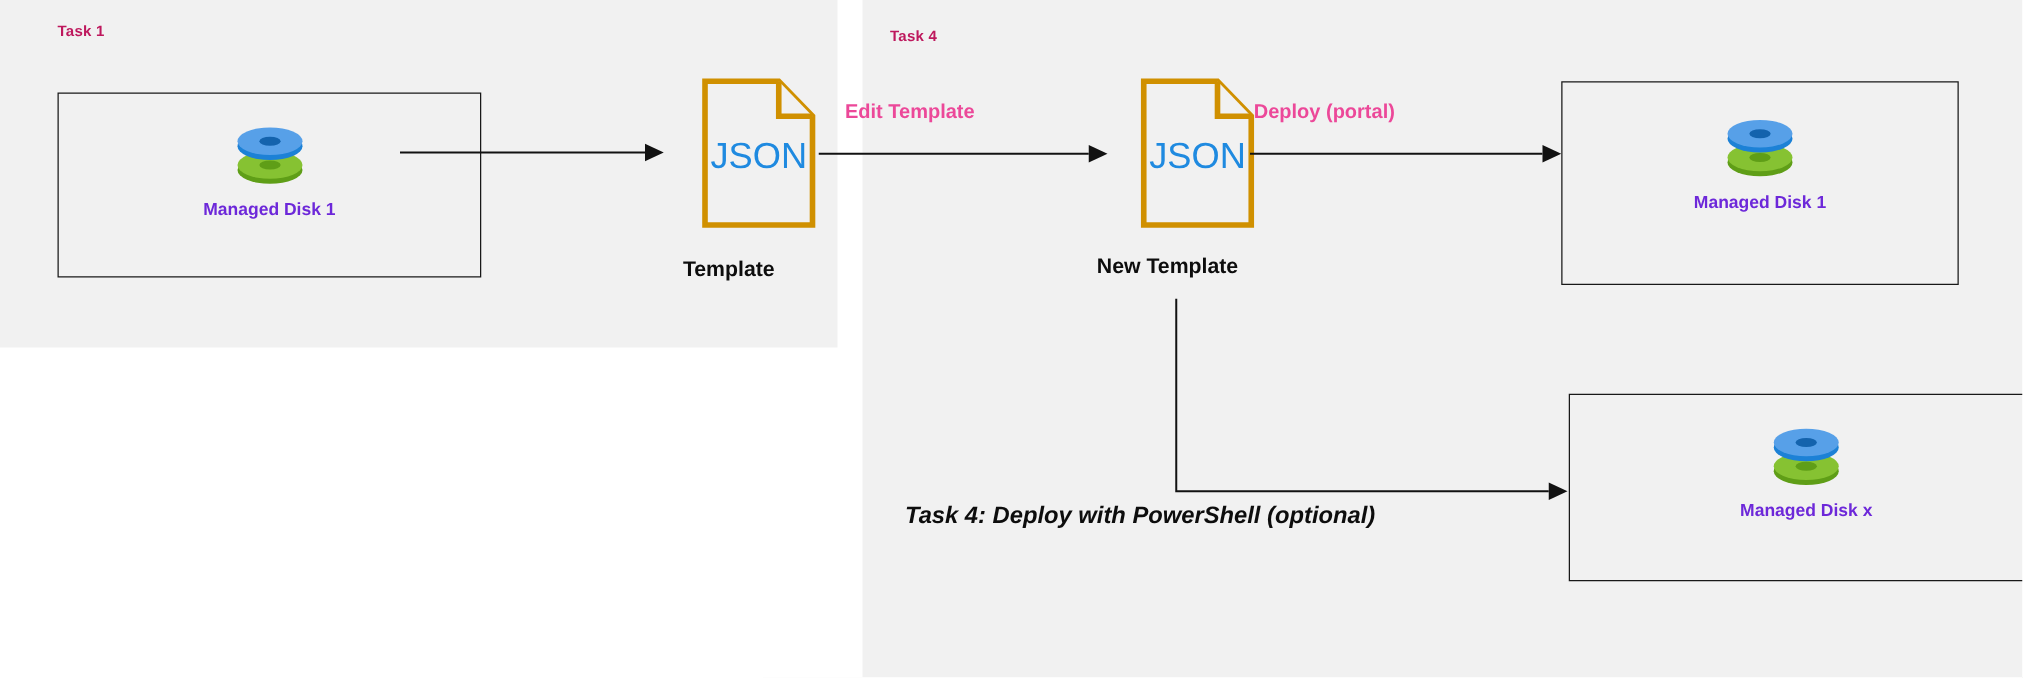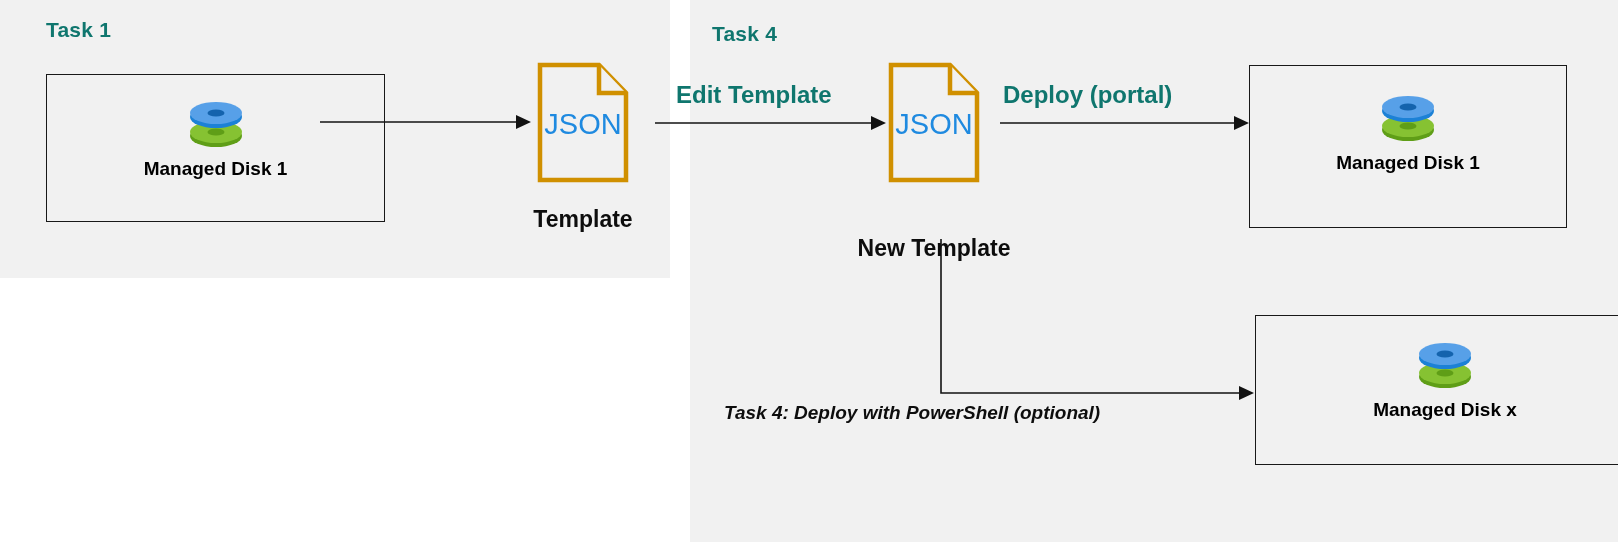--- a/index.html
+++ b/index.html
@@ -19,31 +19,31 @@
   }
   .panel {
     position: absolute;
     background: #f1f1f1;
   }
   #panel-left  { left: 0px;   top: 0px; width: 670px;  height: 278px; }
   #panel-right { left: 690px; top: 0px; width: 928px;  height: 542px; }
 
   .task-label {
     position: absolute;
-    color: #0f766e;
+    color: #be185d;
     font-weight: bold;
-    font-size: 21px;
+    font-size: 12px;
     letter-spacing: 0.2px;
     white-space: nowrap;
   }
   .black-label {
     position: absolute;
-    color: #0f766e;
+    color: #ec4899;
     font-weight: bold;
-    font-size: 24px;
+    font-size: 16px;
     white-space: nowrap;
   }
   .multi-label {
     position: absolute;
     color: #0d0d0d;
     font-weight: bold;
     font-size: 19px;
     line-height: 26px;
     white-space: nowrap;
     font-style: italic;
@@ -56,35 +56,36 @@
     box-sizing: border-box;
   }
   .disk-inner {
     position: absolute;
     left: 0; right: 0;
     display: flex;
     flex-direction: column;
     align-items: center;
   }
   .disk-caption {
-    color: #000000;
+    color: #6d28d9;
     font-weight: bold;
-    font-size: 19px;
+    font-size: 14px;
     white-space: nowrap;
     margin-top: 4px;
   }
 
   .json-doc {
     position: absolute;
+    margin-left: 24px;
   }
   .json-caption {
     position: absolute;
     color: #0d0d0d;
     font-weight: bold;
-    font-size: 23px;
+    font-size: 17px;
     white-space: nowrap;
     text-align: center;
   }
 
   svg.conn { position: absolute; overflow: visible; }
 </style>
 </head>
 <body>
 
 <div id="canvas">
@@ -133,21 +134,21 @@
     <polygon points="216,11 231,18 216,25" fill="#121212"></polygon>
   </svg>
 
   <div class="json-doc" style="left:888px; top:62px;">
     <svg width="92" height="121" viewBox="0 0 92 121" aria-hidden="true">
       <path d="M3 3 L62 3 L89 31 L89 118 L3 118 Z" fill="#f1f1f1" stroke="#d09000" stroke-width="4.5" stroke-linejoin="miter"></path>
       <path d="M62 3 L62 31 L89 31" fill="#f1f1f1" stroke="#d09000" stroke-width="4.5" stroke-linejoin="miter"></path>
       <text x="46" y="72" font-family="Liberation Sans, sans-serif" font-size="29" fill="#1f8ae0" text-anchor="middle">JSON</text>
     </svg>
   </div>
-  <div class="json-caption" style="left:834px; top:203px; width:200px;margin-top:32px;">New Template</div>
+  <div class="json-caption" style="left:834px; top:203px; width:200px;">New Template</div>
 
   <div class="black-label" style="left:1003px; top:81px;">Deploy (portal)</div>
   <svg class="conn" style="left:1000px; top:105px;" width="250" height="36">
     <line x1="0" y1="18" x2="234" y2="18" stroke="#121212" stroke-width="1.6"></line>
     <polygon points="234,11 249,18 234,25" fill="#121212"></polygon>
   </svg>
 
   <div class="disk-box" style="left:1249px; top:65px; width:318px; height:163px;">
     <div class="disk-inner" style="top:22px;">
       <span>

